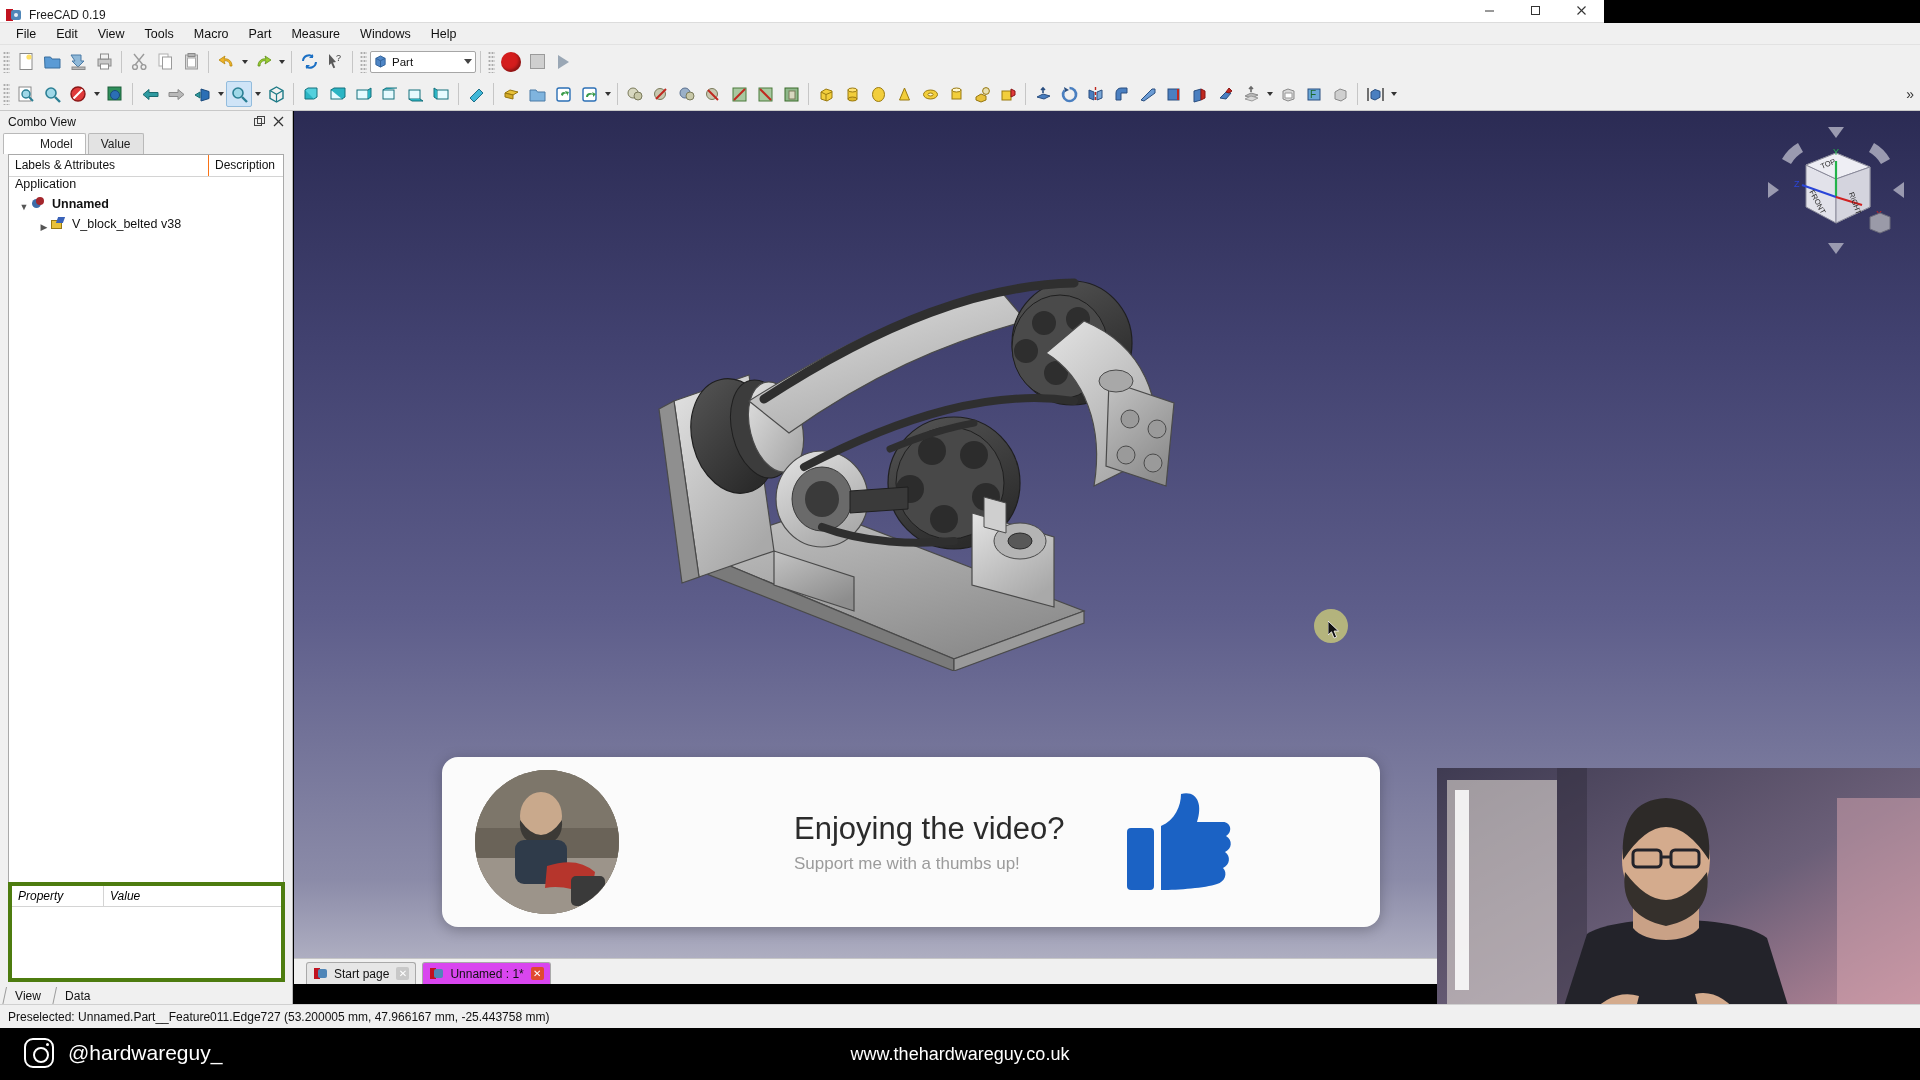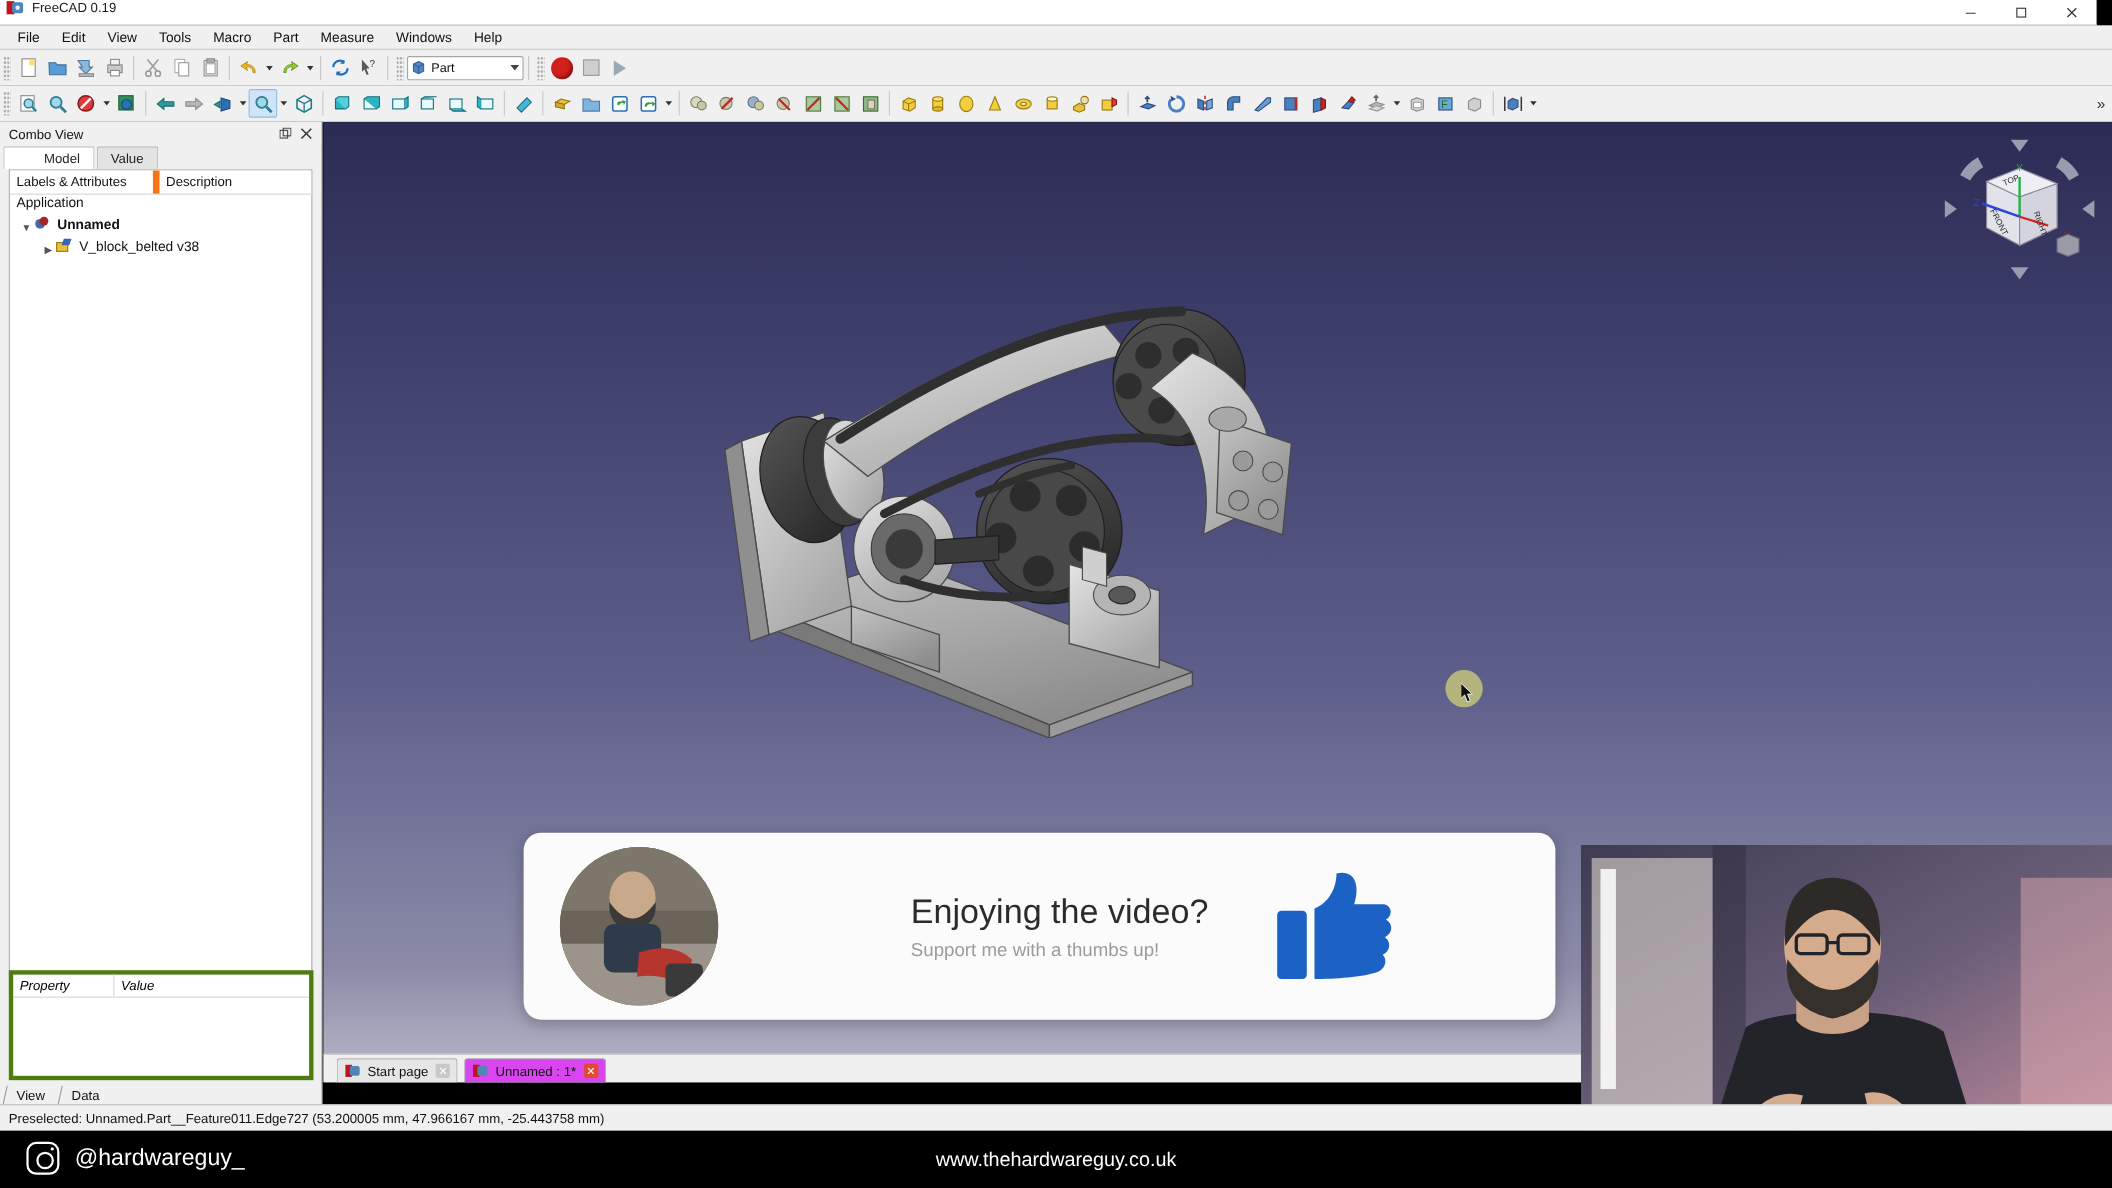--- a/index.html
+++ b/index.html
@@ -6,22 +6,22 @@
   html, body {
     width: 1920px; height: 1080px;
     overflow: hidden;
     font-family: "Liberation Sans", sans-serif;
     background: #000;
   }
   #app { position: relative; width: 1920px; height: 1080px; }
 
   
   .titlebar {
-    position: absolute; top: 0; left: 0; width: 1906px; height: 23px;
-    background: #ffffff; display: flex; align-items: flex-start;
+    position: absolute; top: 0; left: 0; width: 1604px; height: 23px;
+    background: #ffffff; display: flex; align-items: flex-end;
     border-bottom: 1px solid #dcdcdc;
   }
   .tb-icon { width: 16px; height: 14px; margin-left: 6px; margin-right: 7px; position: relative; }
   .tb-icon .f1 { position:absolute; left:0; top:1px; width:7px; height:12px; background:#c1121f; }
   .tb-icon .f2 { position:absolute; left:5px; top:2px; width:10px; height:10px; background:#4f86b8;
                  border-radius:2px; }
   .tb-icon .f3 { position:absolute; left:8px; top:5px; width:4px; height:4px; background:#e8eef5; border-radius:50%; }
   .tb-title { font-size: 12px; color: #1a1a1a; }
   .tb-controls { margin-left: auto; display: flex; height: 23px; }
   .tb-btn { width: 46px; height: 23px; display:flex; align-items:center; justify-content:center;
@@ -71,21 +71,21 @@
   .combo-head { height:21px; display:flex; align-items:center; padding-left:8px;
                 font-size:12px; color:#111; background:#f0f0f0; }
   .combo-head .btns { margin-left:auto; display:flex; gap:6px; padding-right:7px; }
   .cbtn { width:13px;height:13px; display:flex; align-items:center; justify-content:center; font-size:10px; color:#333; }
   .ctabs { display:flex; height:22px; padding-left:3px; align-items:flex-end; }
   .ctab { font-size:12px; padding:3px 12px 3px; border:1px solid #b9b9b9; border-bottom:none;
           background:#e3e3e3; color:#222; border-radius:2px 2px 0 0; margin-right:2px; }
   .ctab.sel { background:#fff;padding-left:36px; }
   .treebox { margin:0 8px; background:#fff; border:1px solid #a9a9a9; height:750px; position:relative; }
   .thead { display:flex; height:22px; border-bottom:1px solid #d4d4d4; background:#fff; }
-  .thead .c1 { width:136px; font-size:12px; padding:3px 0 0 6px; border-right:6px solid #f97316; color:#111; }
+  .thead .c1 { width:200px; font-size:12px; padding:3px 0 0 6px; border-right:1px solid #f97316; color:#111; }
   .thead .c2 { font-size:12px; padding:3px 0 0 6px; color:#111; }
   .trow { display:flex; height:20px; font-size:12.5px; color:#111; }
   .trow.app { padding-left:6px; }
   .trow.doc { padding-left:8px; font-weight:bold; }
   .trow.part { padding-left:28px; }
   .exp { width:14px; font-size:9px; color:#555; display:flex; align-items:center; justify-content:center; }
   .ticon { width:15px; height:14px; margin-right:6px; position:relative; }
   .ico-doc .a { position:absolute;left:1px;top:2px;width:9px;height:9px;background:#3d6ca8;border-radius:50%; }
   .ico-doc .b { position:absolute;left:5px;top:0px;width:8px;height:8px;background:#a4262c;border-radius:50%; }
   .ico-part .a { position:absolute;left:0px;top:3px;width:11px;height:9px;background:#e8c13a;border:1px solid #9a7a12; }
@@ -144,21 +144,21 @@
   .ig-glyph::after { content:""; position:absolute; left:7px; top:7px; width:12px;height:12px;
                      border:2.6px solid #fff;border-radius:50%; }
   .ig-glyph::before { content:""; position:absolute; right:3px; top:3px; width:3.4px;height:3.4px;
                       background:#fff;border-radius:50%; }
   .ig-handle { color:#fff; font-size:21px; margin-left:14px; }
   .site { position:absolute; left:0; top:0; width:1920px; height:52px;
           display:flex; align-items:center; justify-content:center;
           color:#fff; font-size:18px; }
 
   
-  .likecard { position:absolute; left:476px; top:757px; width:938px; height:170px;
+  .likecard { position:absolute; left:442px; top:757px; width:938px; height:170px;
               background:#fbfbfb; border-radius:16px; box-shadow:0 3px 14px rgba(0,0,0,.25);
               display:flex; align-items:center; }
   .avatar { width:144px; height:144px; border-radius:50%; margin-left:33px; overflow:hidden;
             background:#6b6256; position:relative; flex:0 0 auto; }
   .lc-text { margin-left:175px; }
   .lc-title { font-size:31px; color:#2b2b2b; }
   .lc-sub { font-size:17px; color:#9b9b9b; margin-top:7px; }
   .thumb { margin-left:62px; }
 
   

